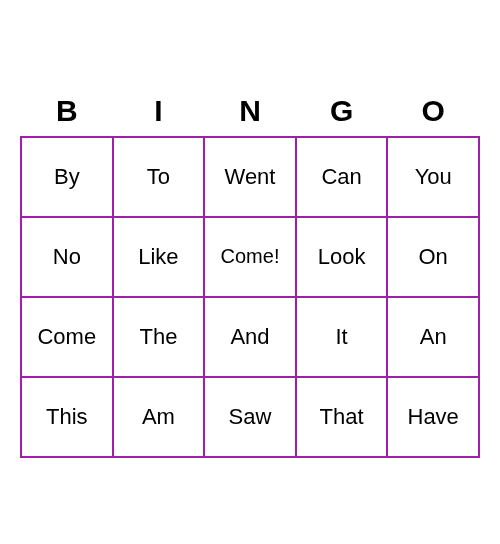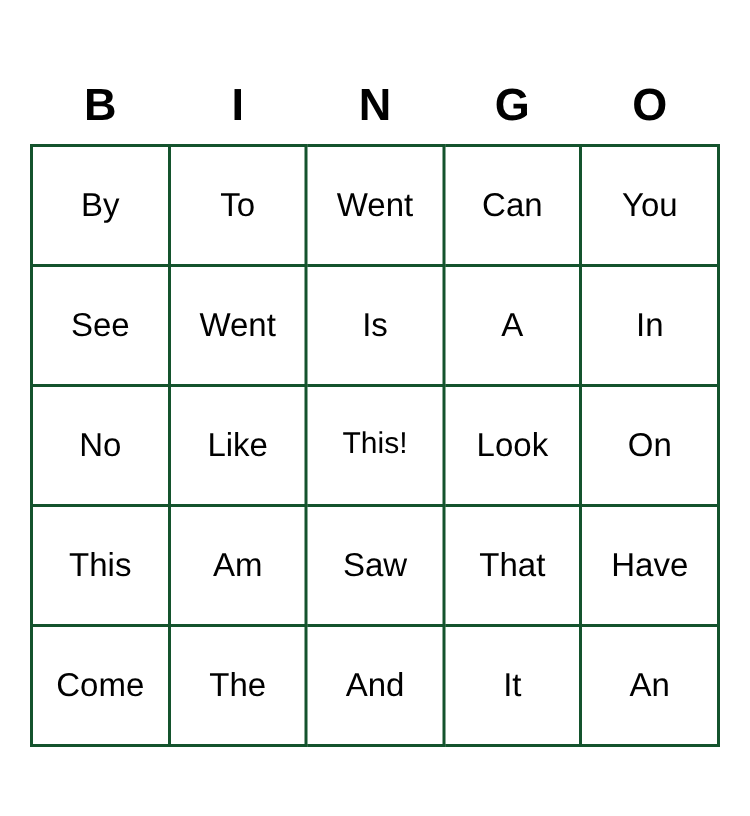--- a/index.html
+++ b/index.html
@@ -18,21 +18,21 @@
       font-family: Arial, sans-serif;
     }
 
     .bingo-card {
       width: 460px;
       border-collapse: collapse;
     }
 
     .bingo-card th,
     .bingo-card td {
-      border: 2px solid #14532d;
+      border: 2px solid #a21caf;
       text-align: center;
       vertical-align: middle;
       width: 92px;
       height: 80px;
       font-size: 22px;
     }
 
     .bingo-card th {
       border: none;
       font-size: 30px;
@@ -59,41 +59,34 @@
   </thead>
   <tbody id="bingo-body">
   <tr>
         <td>By</td>
         <td>To</td>
         <td>Went</td>
         <td>Can</td>
         <td>You</td>
       </tr>
       <tr>
-        <td>See</td>
-        <td>Went</td>
-        <td>Is</td>
-        <td>A</td>
-        <td>In</td>
+        <td>No</td>
+        <td>Like</td>
+        <td class="free-cell">Come!</td>
+        <td>Look</td>
+        <td>On</td>
       </tr>
       <tr>
-        <td>No</td>
-        <td>Like</td>
-        <td class="free-cell">This!</td>
-        <td>Look</td>
-        <td>On</td>
+        <td>Come</td>
+        <td>The</td>
+        <td>And</td>
+        <td>It</td>
+        <td>An</td>
       </tr>
       <tr>
         <td>This</td>
         <td>Am</td>
         <td>Saw</td>
         <td>That</td>
         <td>Have</td>
       </tr>
-      <tr>
-        <td>Come</td>
-        <td>The</td>
-        <td>And</td>
-        <td>It</td>
-        <td>An</td>
-      </tr>
     </tbody>
 </table>
 
 </body></html>

